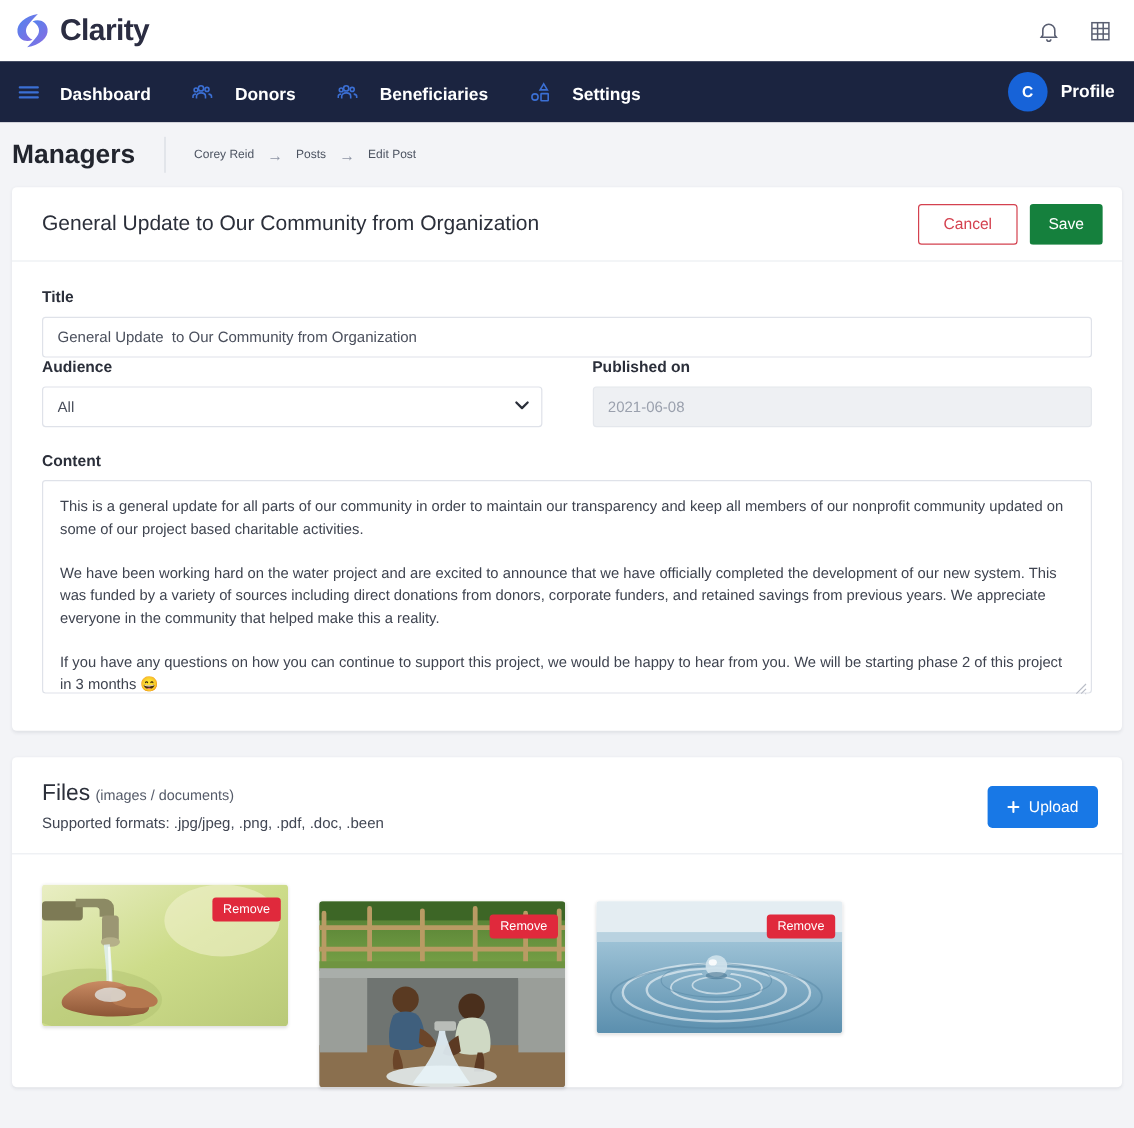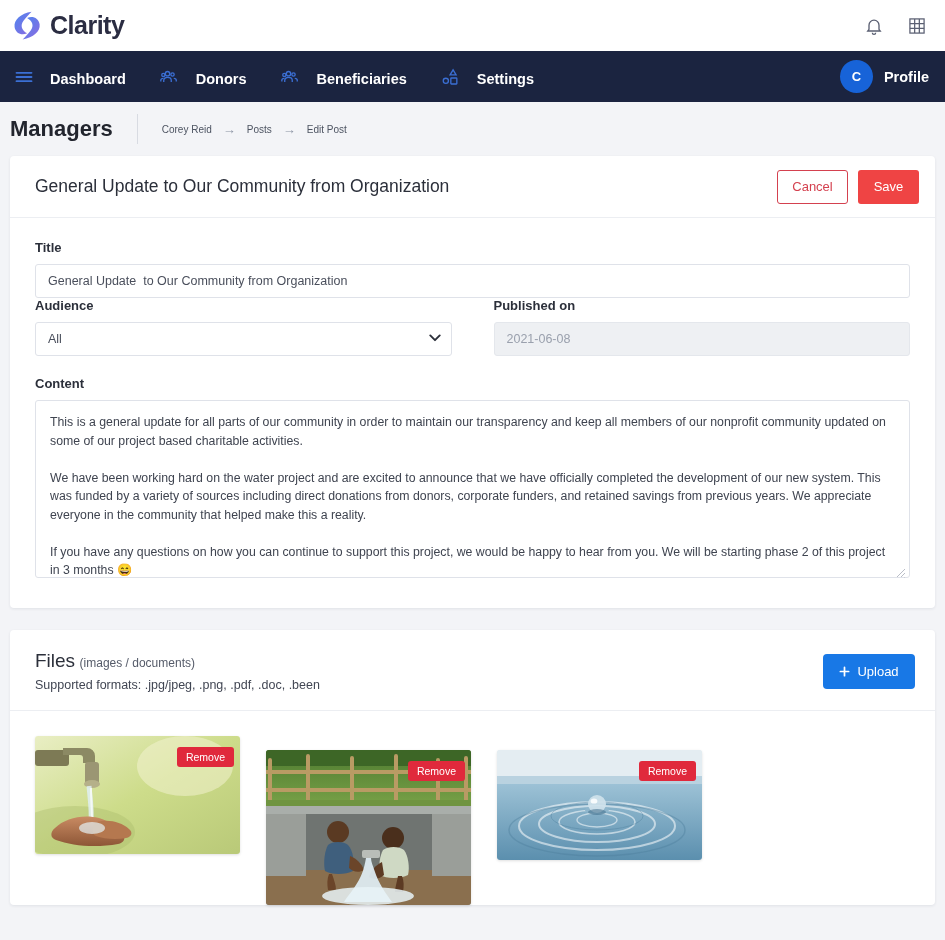--- a/index.html
+++ b/index.html
@@ -59,22 +59,22 @@
     box-shadow: 0 1px 3px rgba(30,40,70,.09);
   }
   .card-head {
     height: 62px; display: flex; align-items: center; justify-content: space-between;
     padding: 0 16px 0 25px; border-bottom: 1px solid #eceef2;
   }
   .card-title { font-size: 17.5px; color: #2b2f3a; }
   .head-btns { display: flex; align-items: center; gap: 10px; }
   .btn { border-radius: 3px; font-size: 13px; cursor: pointer; border: 1px solid transparent;
          display: flex; align-items: center; justify-content: center; }
-  .btn-cancel { width: 71px; height: 34px; background: #fff; color: #d4414f; border-color: #d4414f; }
-  .btn-save { width: 61px; height: 34px; background: #ef4444; color: #fff; }
+  .btn-cancel { width: 83px; height: 34px; background: #fff; color: #d4414f; border-color: #d4414f; }
+  .btn-save { width: 61px; height: 34px; background: #15803d; color: #fff; }
 
   .card-body { padding: 22px 25px 26px 25px; }
   .field-label { font-size: 13px; font-weight: bold; color: #2b2f3a; margin-bottom: 9px; }
   .input {
     width: 100%; height: 34px; border: 1px solid #dfe2e9; border-radius: 3px;
     padding: 0 12px; font-size: 12.5px; color: #4a4f5c; background: #fff;
     font-family: "Liberation Sans", sans-serif;
   }
   .row2 { display: flex; gap: 42px; }
   .col { flex: 1; }

